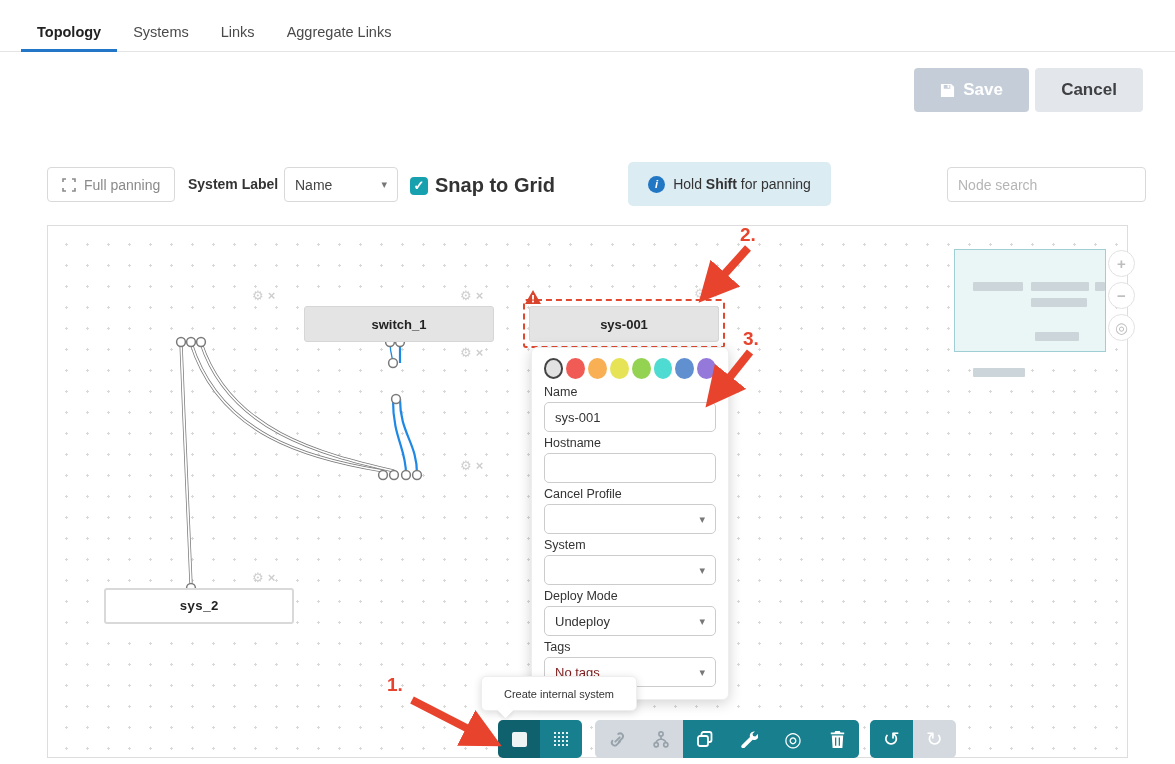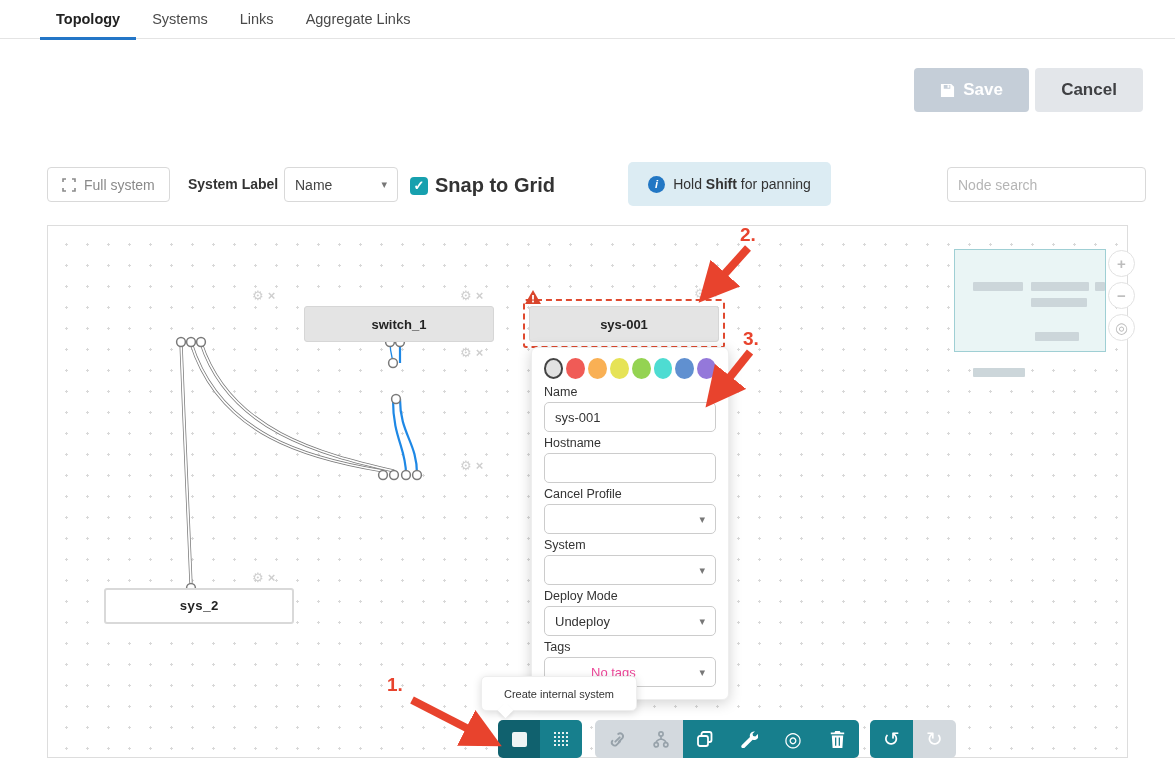--- a/index.html
+++ b/index.html
@@ -1,21 +1,21 @@
 <!DOCTYPE html>
 <html><head>
 <meta charset="utf-8">
 <style>
   * { margin:0; padding:0; box-sizing:border-box; }
   html,body { width:1175px; height:764px; overflow:hidden; background:#fff;
     font-family:"Liberation Sans", sans-serif; color:#333; }
 
   
-  .tabbar { position:absolute; top:0; left:0; width:1175px; height:39px;
-    border-bottom:1px solid #e4e4e4; display:flex; align-items:center; padding-left:40px; }
+  .tabbar { position:absolute; top:0; left:0; width:1175px; height:52px;
+    border-bottom:1px solid #e4e4e4; display:flex; align-items:flex-end; padding-left:21px; }
   .tab { padding:10px 16px; font-size:14.5px; color:#4a4a4a; cursor:pointer; position:relative; height:39px; display:flex; align-items:center; }
   .tab.active { font-weight:bold; color:#222; }
   .tab.active::after { content:""; position:absolute; left:0; right:0; bottom:-1px; height:3px; background:#2376c7; }
 
   
   .btn-save { position:absolute; left:914px; top:68px; width:115px; height:44px;
     background:#c5ced8; border:none; border-radius:4px; color:#fff; font-size:17px; font-weight:bold;
     display:flex; align-items:center; justify-content:center; gap:8px; }
   .btn-cancel { position:absolute; left:1035px; top:68px; width:108px; height:44px;
     background:#e3e6ea; border:none; border-radius:4px; color:#3f4043; font-size:17px; font-weight:bold; }
@@ -67,21 +67,21 @@
   .popup { position:absolute; left:483px; top:121px; width:198px; background:#fff;
     border:1px solid #eee; border-radius:6px; box-shadow:0 3px 14px rgba(0,0,0,.18); padding:10px 12px 12px; }
   .swatches { display:flex; gap:3px; margin-bottom:6px; }
   .swatch { width:21px; height:21px; border-radius:50%; }
   .swatch.selected { border:2px solid #444; }
   .popup label { display:block; font-size:12.5px; color:#333; margin:4px 0 3px; }
   .popup .field { width:100%; height:30px; border:1px solid #ccc; border-radius:5px;
     font-size:13px; color:#333; padding:0 10px; font-family:"Liberation Sans", sans-serif; }
   .popup input.field { outline:none; }
   .popup .selectbox { display:flex; align-items:center; justify-content:space-between; background:#fff; }
-  .popup .selectbox .ph { color:#ec4899;margin-left:36px; }
+  .popup .selectbox .ph { color:#7f1d1d; }
   .caret { color:#777; font-size:11px; }
 
   
   .tooltip { position:absolute; left:433px; top:450px; width:156px; height:35px; background:#fff;
     border:1px solid #eee; border-radius:5px; box-shadow:0 2px 8px rgba(0,0,0,.15);
     display:flex; align-items:center; justify-content:center; font-size:11px; color:#333; }
   .tooltip::after { content:""; position:absolute; left:18px; bottom:-6px; width:11px; height:11px;
     background:#fff; transform:rotate(45deg); box-shadow:2px 2px 4px rgba(0,0,0,.08); }
 
   
@@ -122,21 +122,21 @@
       <path fill="#fff" d="M1 1h11l3 3v11H1V1zm3 1v4h7V2H4zm4 .5h2V5H8V2.5zM3.5 9h9v5h-9V9z"></path>
     </svg>
   <span>Save</span>
 </button>
 <button class="btn-cancel">Cancel</button>
 
 <button class="btn-fullscreen">
   <svg width="14" height="14" viewBox="0 0 14 14">
     <path fill="none" stroke="#8a8a8a" stroke-width="1.6" d="M1 4V1h3 M10 1h3v3 M13 10v3h-3 M4 13H1v-3"></path>
   </svg>
-  <span>Full system</span>
+  <span>Full panning</span>
 </button>
 <div class="lbl-system-label">System Label</div>
 <div class="select-name">
   <span>Name</span>
   <span class="caret">▾</span>
 </div>
 <div class="snap-wrap">
   <span class="checkbox">✓</span>
   <span class="snap-label">Snap to Grid</span>
 </div>

